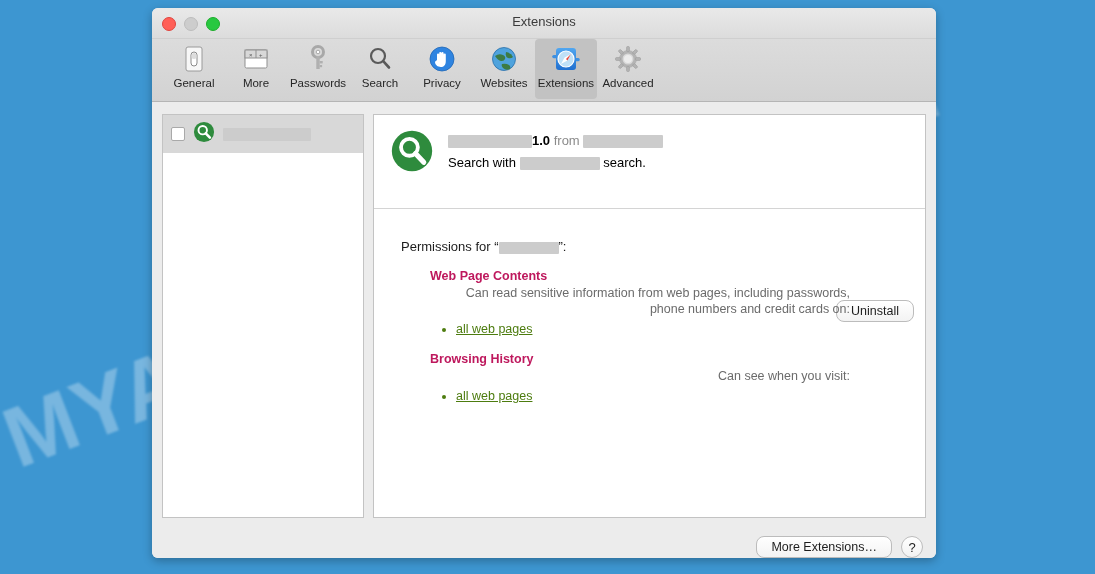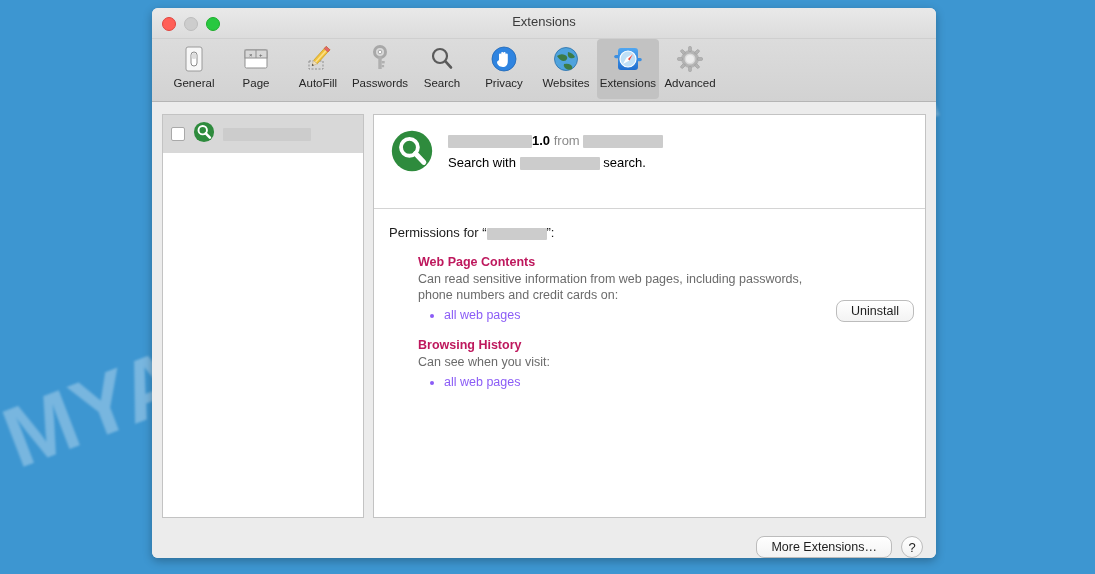--- a/index.html
+++ b/index.html
@@ -209,51 +209,53 @@
     cursor: default;
   }
   #uninstall-wrap {
     position: absolute;
     left: 462px;
     top: 185px;
   }
 
   #permissions {
     position: absolute;
-    left: 0; right: 0;
+    left: 12px; right: 0;
     top: 95px;
-    padding: 15px 18px 0 15px;
+    padding: 29px 18px 0 15px;
   }
   .perm-title {
     font-size: 13px;
     color: #1c1c1c;
     margin-bottom: 15px;
   }
   .perm-group { margin-left: 29px; margin-bottom: 14px; }
   .perm-head {
     font-size: 12.5px;
     font-weight: bold;
     color: #be185d;
     margin-bottom: 2px;
   }
   .perm-desc {
     font-size: 12.5px;
     color: #6b6b6b;
     line-height: 16px;
     max-width: 420px;
+    text-align: right;
   }
   .perm-list {
     margin: 4px 0 0 0;
     padding-left: 26px;
     list-style: disc;
   }
   .perm-list li {
     font-size: 12.5px;
-    color: #8b5cf6;
+    color: #4d7c0f;
     line-height: 17px;
+    text-decoration: underline;
   }
 
   
   #footer {
     position: absolute;
     left: 0; right: 0;
     bottom: 0;
     height: 42px;
     display: flex;
     align-items: flex-end;
@@ -309,38 +311,23 @@
     <div class="tb-item">
       <span class="tb-icon">
         <svg width="30" height="30" viewBox="0 0 30 30">
           <rect x="4" y="6" width="22" height="18" rx="1.5" fill="#ffffff" stroke="#8f8f8f"></rect>
           <rect x="4" y="6" width="22" height="8" fill="#d8d8d8" stroke="#8f8f8f"></rect>
           <line x1="15" y1="6" x2="15" y2="14" stroke="#8f8f8f"></line>
           <text x="8" y="12.5" font-size="6" fill="#555" font-family="Liberation Sans, sans-serif">×</text>
           <text x="18" y="12.5" font-size="6" fill="#555" font-family="Liberation Sans, sans-serif">+</text>
         </svg>
       </span>
-      <span class="tb-label">Page</span>
-    </div>
-
-    <div class="tb-item">
-      <span class="tb-icon">
-        <svg width="30" height="30" viewBox="0 0 30 30">
-          <rect x="6" y="17" width="14" height="8" fill="none" stroke="#8f8f8f" stroke-dasharray="2,1.5"></rect>
-          <g transform="rotate(42 17 13)">
-            <rect x="14.5" y="1" width="5" height="19" fill="#f2c23a" stroke="#c99d20" stroke-width="0.7"></rect>
-            <rect x="16.4" y="1" width="1.6" height="19" fill="#fbe08a"></rect>
-            <polygon points="14.5,20 19.5,20 17,25" fill="#f1e0bc" stroke="#c9b58e" stroke-width="0.6"></polygon>
-            <polygon points="15.9,23.2 18.1,23.2 17,25" fill="#3a3a3a"></polygon>
-            <rect x="14.5" y="1" width="5" height="3" fill="#e46a6a" stroke="#c44e4e" stroke-width="0.6"></rect>
-          </g>
-        </svg>
-      </span>
-      <span class="tb-label">AutoFill</span>
-    </div>
+      <span class="tb-label">More</span>
+    </div>
+
 
     <div class="tb-item">
       <span class="tb-icon">
         <svg width="30" height="30" viewBox="0 0 30 30">
           <circle cx="15" cy="8" r="5.5" fill="none" stroke="#a8a8a8" stroke-width="3"></circle>
           <circle cx="15" cy="8" r="1.8" fill="#ffffff" stroke="#a8a8a8" stroke-width="1"></circle>
           <rect x="13.3" y="12" width="3.4" height="13" fill="#b0b0b0"></rect>
           <rect x="16.7" y="17" width="3" height="2.4" fill="#b0b0b0"></rect>
           <rect x="16.7" y="21" width="2.4" height="2.2" fill="#b0b0b0"></rect>
         </svg>

